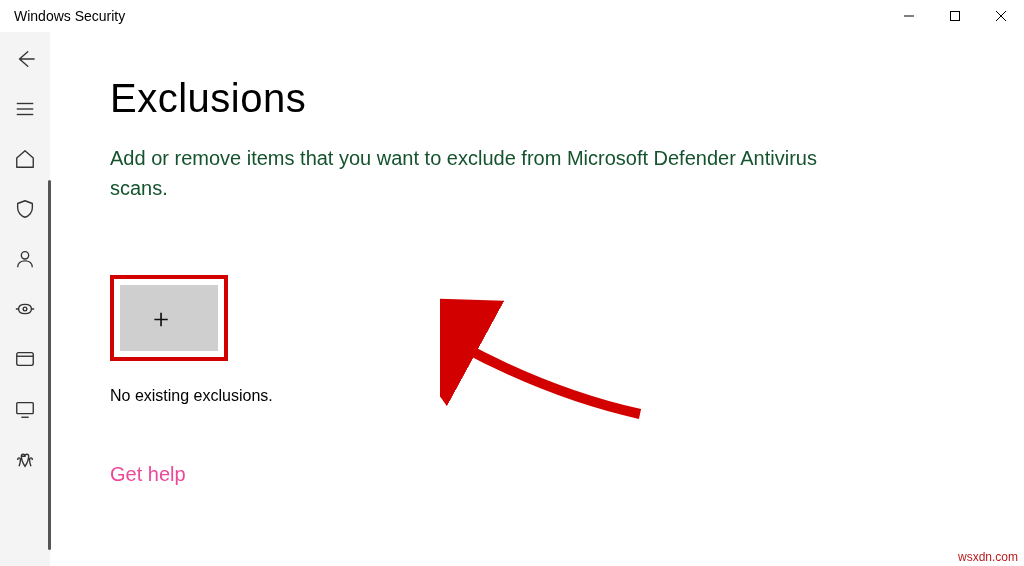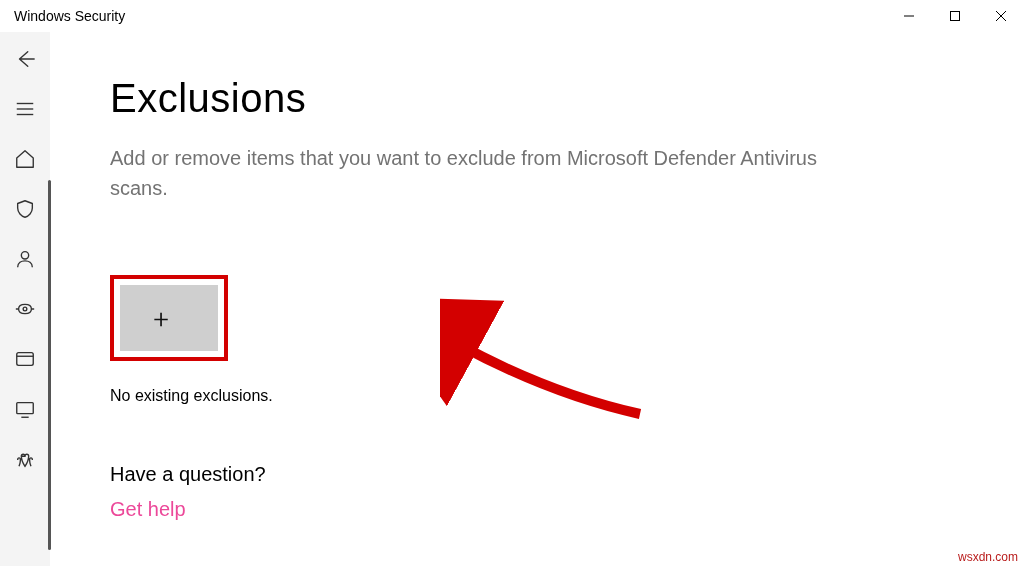--- a/index.html
+++ b/index.html
@@ -7,21 +7,21 @@
   .titlebar { height: 32px; display: flex; align-items: center; justify-content: space-between; padding-left: 14px; font-size: 14px; gap: 40px; }
   .title-controls { display: flex; height: 100%; }
   .title-controls .ctrl { width: 46px; display: flex; align-items: center; justify-content: center; }
   .body { display: flex; height: calc(100% - 32px); }
   .sidebar { width: 50px; background: #f4f4f4; display: flex; flex-direction: column; align-items: center; padding-top: 16px; gap: 28px; position: relative; }
   .sidebar .ic { width: 22px; height: 22px; display: flex; align-items: center; justify-content: center; color: #333; }
   .sidebar .ic svg { width: 22px; height: 22px; stroke: #333; fill: none; stroke-width: 1.5; }
   .active-bar { position: absolute; left: 48px; top: 148px; width: 3px; height: 370px; background: #555; border-radius: 2px; }
   .main { flex: 1; padding: 44px 60px 20px 60px; position: relative; }
   h1 { font-weight: 300; font-size: 40px; margin-bottom: 22px; letter-spacing: 0.5px; }
-  .desc { font-size: 20px; color: #737373; line-height: 1.5; max-width: 720px; margin-bottom: 72px; }
+  .desc { font-size: 20px; color: #14532d; line-height: 1.5; max-width: 720px; margin-bottom: 72px; }
   .add-wrap { border: 4px solid #d30000; padding: 6px; display: inline-block; margin-bottom: 26px; }
   .add-btn { background: #cfcfcf; border: none; padding: 20px 44px 20px 28px; display: flex; align-items: center; gap: 26px; font-size: 20px; color: #111; cursor: pointer; font-family: inherit; }
   .plus { font-size: 26px; font-weight: 200; line-height: 1; }
   .status { font-size: 16px; margin-bottom: 58px; }
   .question { font-size: 20px; margin-bottom: 12px; }
   .help-link { font-size: 20px; color: #ec4899; cursor: pointer; }
   .arrow { position: absolute; left: 390px; top: 252px; pointer-events: none; }
   .watermark { position: absolute; right: 6px; bottom: 2px; font-size: 12px; color: #b91c1c; }
 </style>
 </head>
@@ -110,21 +110,20 @@
     <p class="desc">Add or remove items that you want to exclude from Microsoft Defender Antivirus scans.</p>
 
     <div class="add-wrap">
       <button class="add-btn">
         <span class="plus">＋</span>
       </button>
     </div>
 
     <p class="status">No existing exclusions.</p>
 
-    <p class="question">Have a question?</p>
     <span class="help-link">Get help</span>
 
     <svg class="arrow" width="220" height="150" viewBox="0 0 220 150">
       <defs>
           <marker id="ah" markerWidth="12" markerHeight="12" refX="2" refY="6" orient="auto">
             <path d="M0,0 L0,12 L12,6 Z" fill="#d30000"></path>
           </marker>
         </defs>
       <path d="M200 130 Q 110 110 18 60" stroke="#d30000" stroke-width="10" fill="none" marker-end="url(#ah)"></path>
     </svg>

